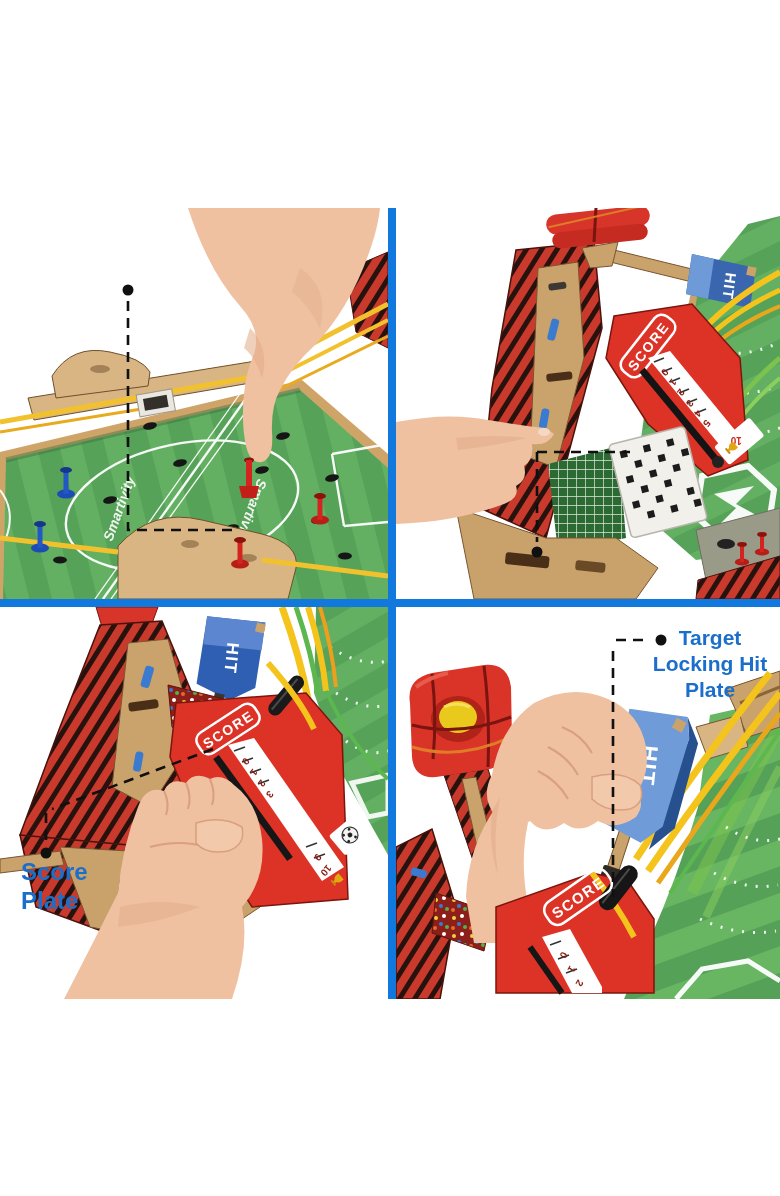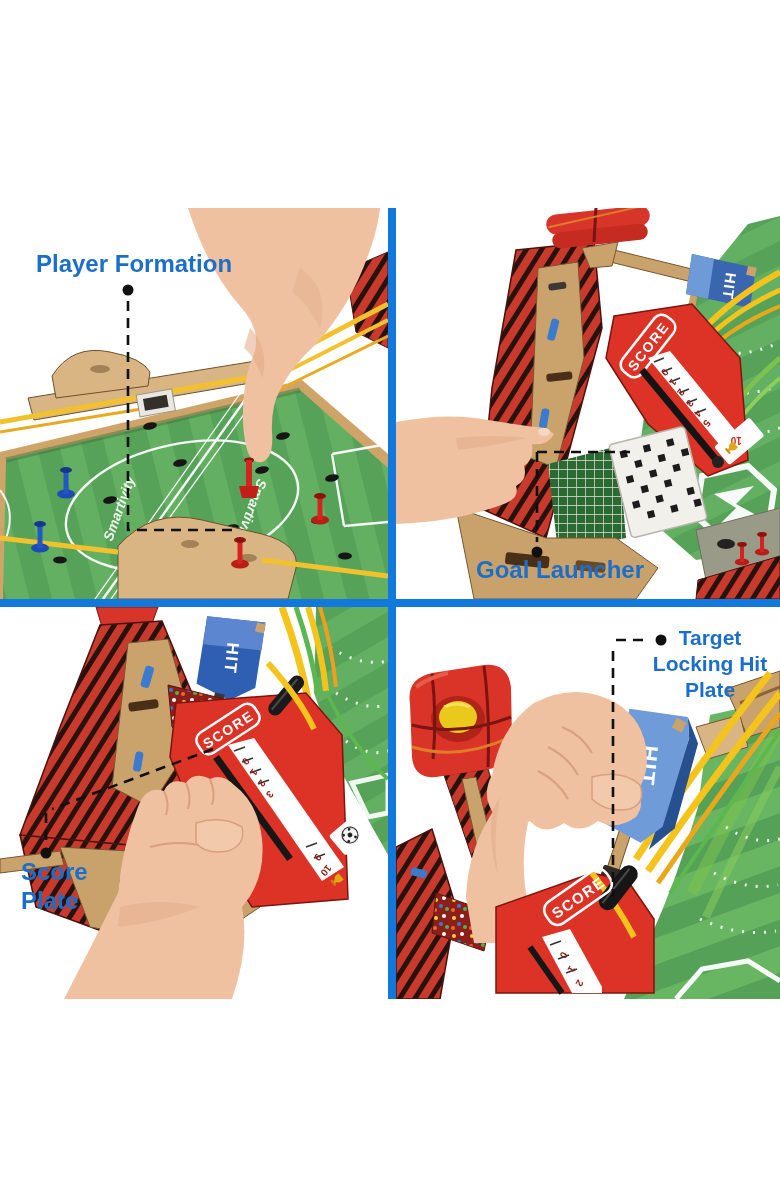--- a/index.html
+++ b/index.html
@@ -533,22 +533,20 @@
         <g>
           <path d="M220,33 L252,33 M217,44 L217,290" stroke="#101010" stroke-width="2.6" stroke-dasharray="10 7" fill="none"></path>
           <circle cx="265" cy="33" r="5.5" fill="#101010"></circle>
         </g>
       </svg>
     </div>
 
     <div class="divider-v"></div>
     <div class="divider-h"></div>
 
-    <div class="callout co-pf">Player Formation</div>
-    <div class="callout co-gl">Goal Launcher</div>
     <div class="callout co-ss">
       <div>Score</div>
       <div>Plate</div>
     </div>
     <div class="callout co-tg">
       <div>Target</div>
       <div>Locking Hit</div>
       <div>Plate</div>
     </div>
   </div>

